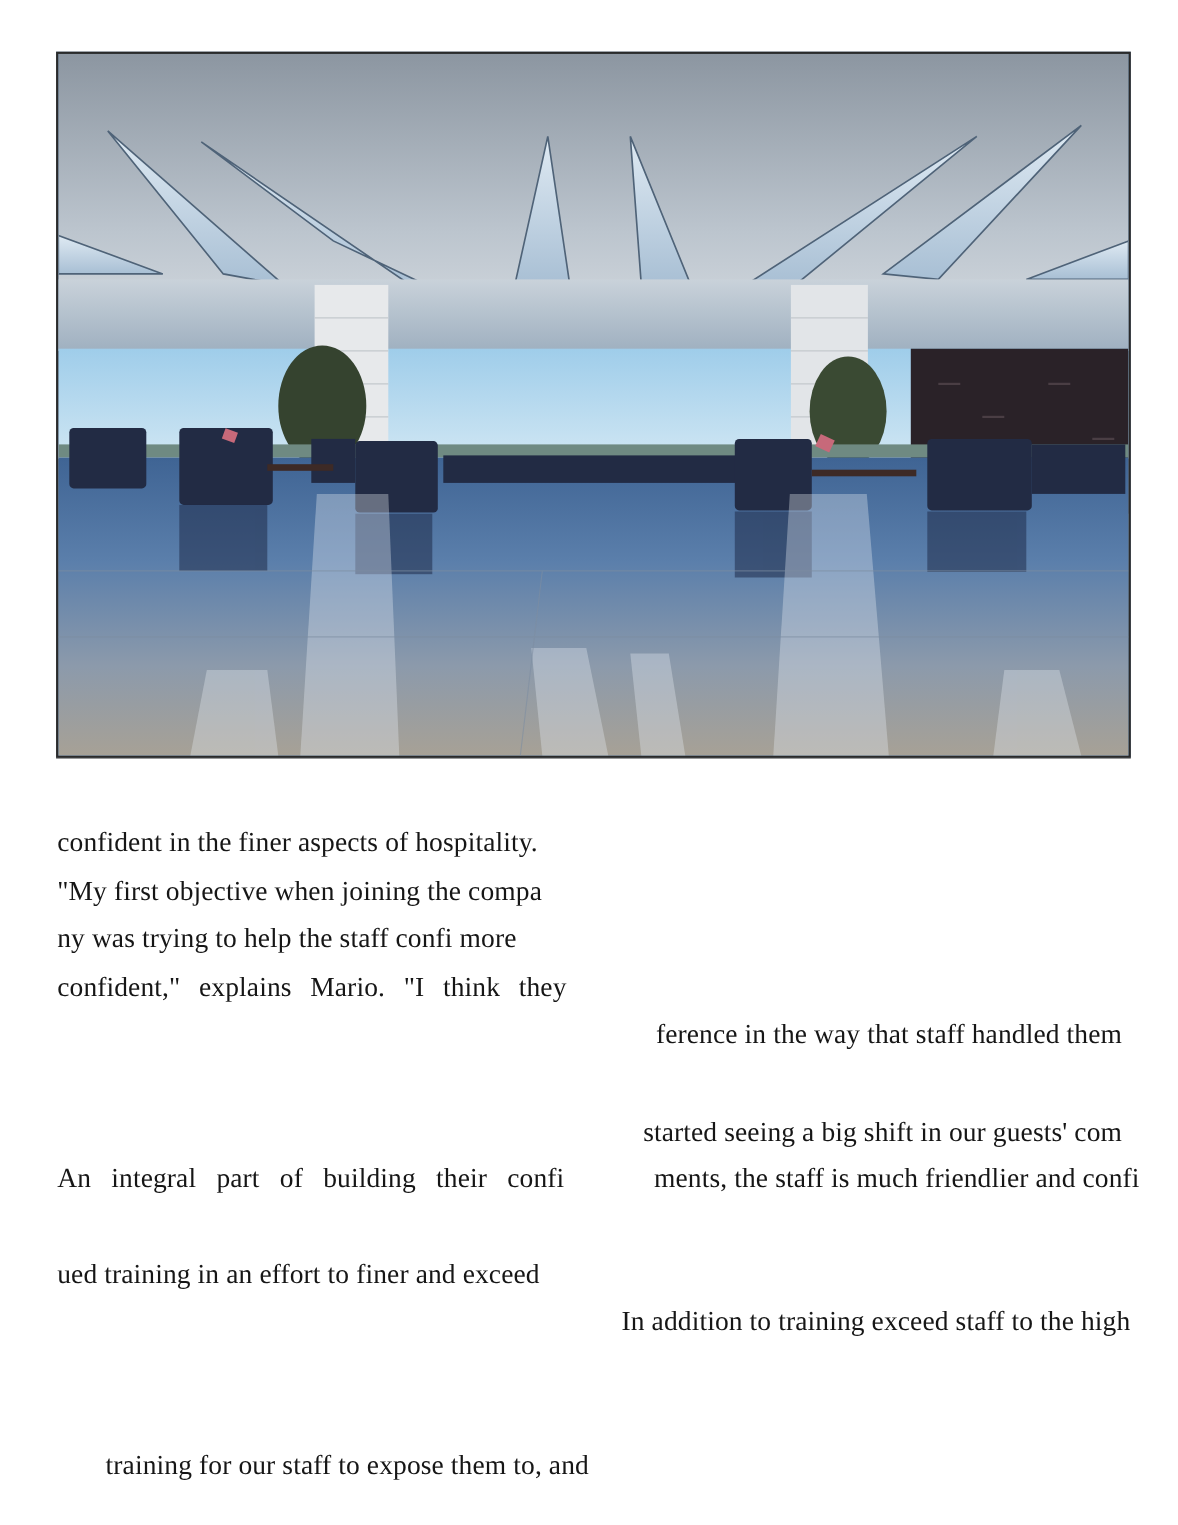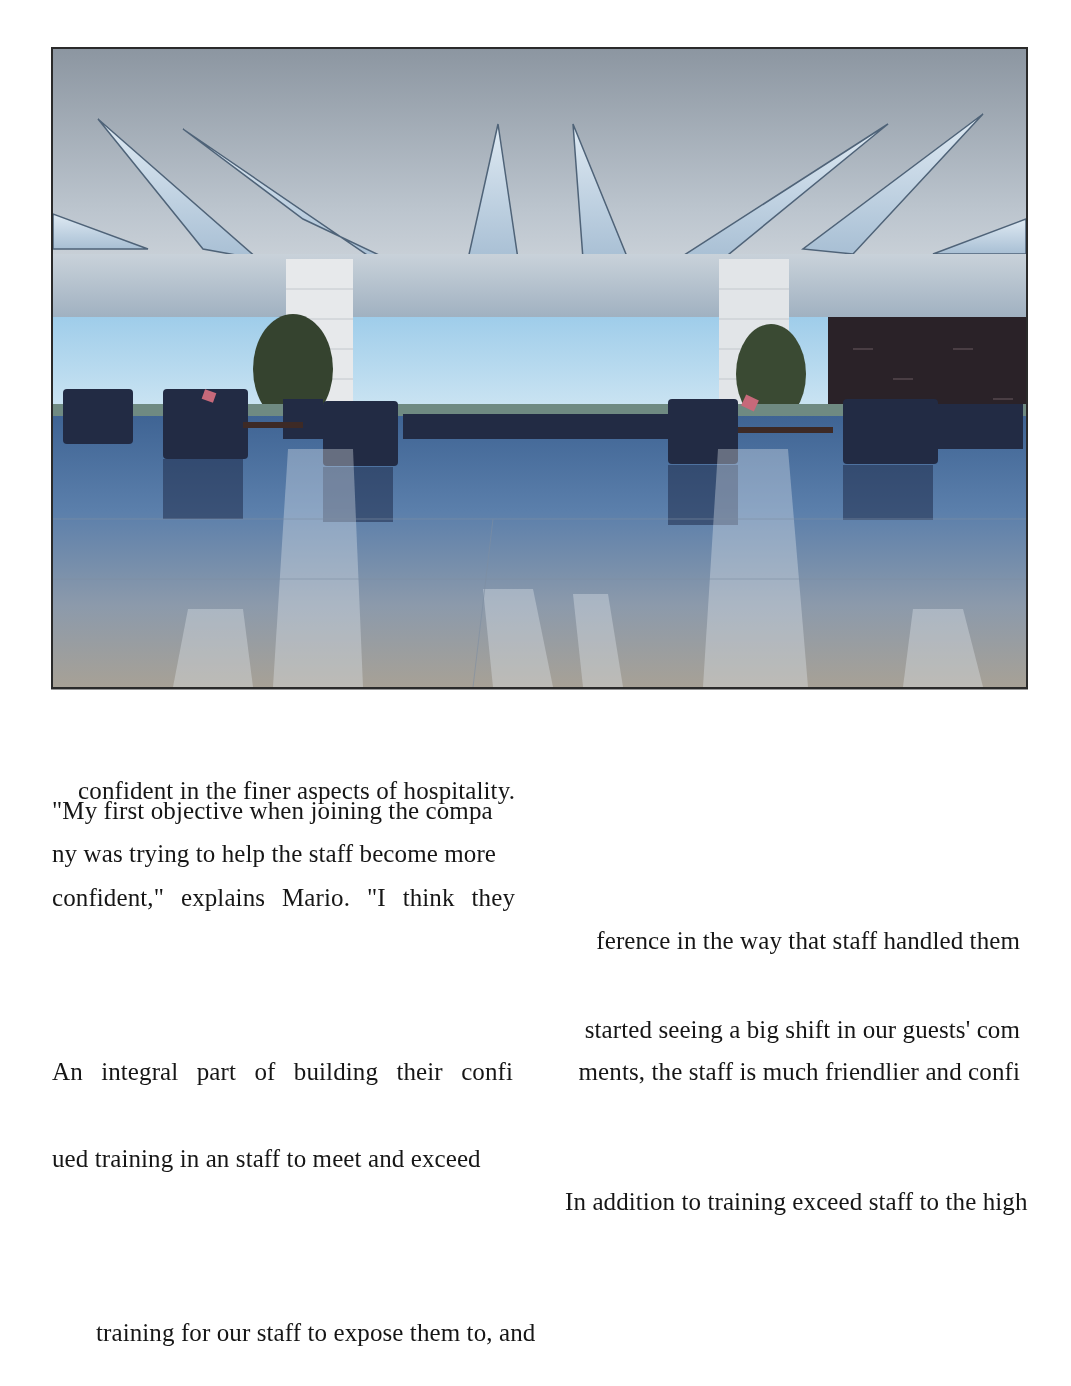--- a/index.html
+++ b/index.html
@@ -147,24 +147,24 @@
     </g>
     <g stroke="#7e8ea2" stroke-width="1" opacity="0.6">
       <line x1="0" y1="470" x2="973" y2="470"></line>
       <line x1="0" y1="530" x2="973" y2="530"></line>
       <line x1="440" y1="470" x2="420" y2="638"></line>
     </g>
   </svg>
 </div>
 <div class="photo-underline"></div>
 
-<div class="line col-left" style="top:776px;text-align:right;">confident in the finer aspects of hospitality.</div>
+<div class="line col-left" style="top:752px;">confident in the finer aspects of hospitality.</div>
 <div class="line col-left" style="top:796px;">"My first objective when joining the compa</div>
-<div class="line col-left" style="top:839px;">ny was trying to help the staff become more</div>
+<div class="line col-left" style="top:839px;">ny was trying to help the staff confi more</div>
 <div class="line col-left justify" style="top:883px;">confident," explains Mario.  "I think they</div>
 <div class="line col-left justify" style="top:1057px; width:461px;">An integral part of building their confi</div>
-<div class="line col-left" style="top:1144px;">ued training in an staff to meet and exceed</div>
+<div class="line col-left" style="top:1144px;">ued training in an effort to finer and exceed</div>
 <div class="line col-left" style="top:1318px;margin-left:44px;">training for our staff to expose them to, and</div>
 
 <div class="line col-right" style="top:926px;">ference in the way that staff handled them</div>
 <div class="line col-right" style="top:1015px;">started seeing a big shift in our guests' com</div>
-<div class="line col-right" style="top:1057px;">ments, the staff is much friendlier and confi</div>
+<div class="line col-right" style="top:1057px;margin-left:16px;">ments, the staff is much friendlier and confi</div>
 <div class="line col-right" style="top:1187px;">In addition to training exceed staff to the high</div>
 
 </body></html>

